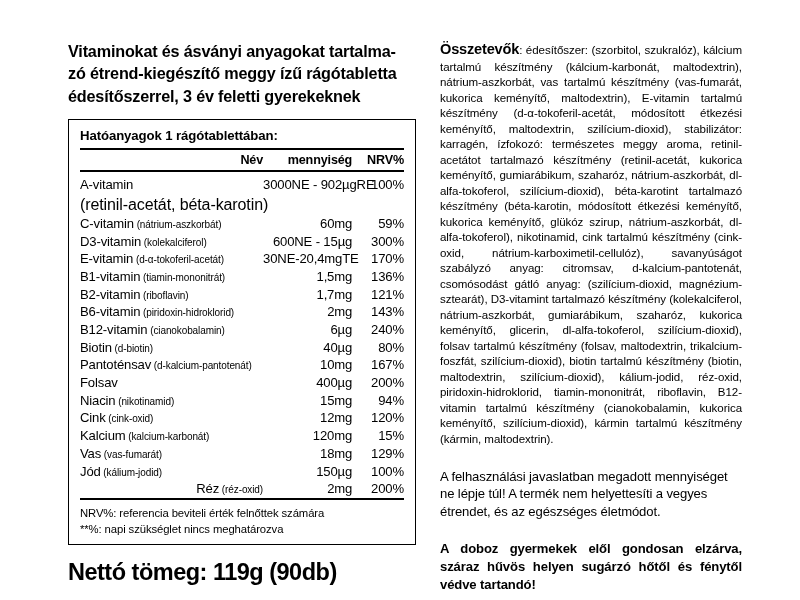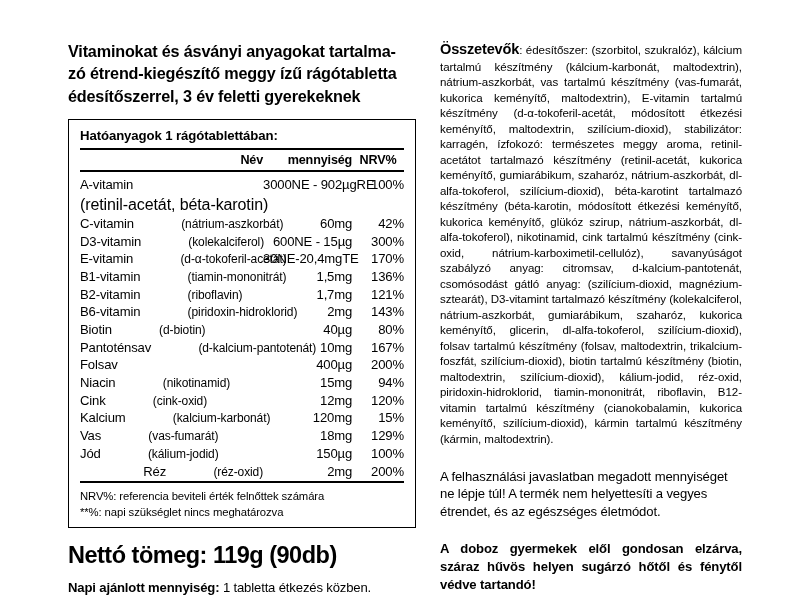--- a/index.html
+++ b/index.html
@@ -63,36 +63,35 @@
 
   table.nutri thead th {
     font-weight: bold;
     font-size: 12.6px;
     padding: 3px 0 3px 0;
     border-bottom: 2.6px solid #000;
     vertical-align: bottom;
   }
   th.h-name { text-align: right; }
   th.h-amt  { text-align: right; }
-  th.h-nrv  { padding-right: 1px; margin-left: 20px; }
+  th.h-nrv  { text-align: right; padding-right: 1px; margin-left: 20px; }
 
   table.nutri tbody tr.first-row td { padding-top: 5px; }
   table.nutri tbody td {
     padding: 0.6px 0;
     vertical-align: top;
     line-height: 1.26;
     margin-top: 39px;
   }
   td.t-name { text-align: left; white-space: nowrap; }
   td.t-amt  { text-align: right; white-space: nowrap; }
   td.t-nrv  { text-align: right; white-space: nowrap; padding-right: 1px; }
   .sub {
-    font-size: 12px;
-    letter-spacing: -0.1px;
-    padding-left: 44px;
+    font-size: 10px;
+    letter-spacing: -0.1px;
   }
   .subline-cell {
     font-size: 16px;
     letter-spacing: -0.1px;
     padding-bottom: 1px;
   }
   .rule-bottom td {
     border-bottom: 2.6px solid #000;
     padding-bottom: 3px;
     text-align: right;
@@ -175,21 +174,21 @@
               <td class="t-name">A-vitamin</td>
               <td class="t-amt">3000NE - 902µgRE</td>
               <td class="t-nrv">100%</td>
             </tr>
             <tr>
               <td colspan="3" class="subline-cell">(retinil-acetát, béta-karotin)</td>
             </tr>
             <tr>
               <td class="t-name">C-vitamin<span class="sub"> (nátrium-aszkorbát)</span></td>
               <td class="t-amt">60mg</td>
-              <td class="t-nrv">42%</td>
+              <td class="t-nrv">59%</td>
             </tr>
             <tr>
               <td class="t-name">D3-vitamin<span class="sub"> (kolekalciferol)</span></td>
               <td class="t-amt">600NE - 15µg</td>
               <td class="t-nrv">300%</td>
             </tr>
             <tr>
               <td class="t-name">E-vitamin<span class="sub"> (d-α-tokoferil-acetát)</span></td>
               <td class="t-amt">30NE-20,4mgTE</td>
               <td class="t-nrv">170%</td>
@@ -201,20 +200,25 @@
             </tr>
             <tr>
               <td class="t-name">B2-vitamin<span class="sub"> (riboflavin)</span></td>
               <td class="t-amt">1,7mg</td>
               <td class="t-nrv">121%</td>
             </tr>
             <tr>
               <td class="t-name">B6-vitamin<span class="sub"> (piridoxin-hidroklorid)</span></td>
               <td class="t-amt">2mg</td>
               <td class="t-nrv">143%</td>
+            </tr>
+            <tr>
+              <td class="t-name">B12-vitamin<span class="sub"> (cianokobalamin)</span></td>
+              <td class="t-amt">6µg</td>
+              <td class="t-nrv">240%</td>
             </tr>
             <tr>
               <td class="t-name">Biotin<span class="sub"> (d-biotin)</span></td>
               <td class="t-amt">40µg</td>
               <td class="t-nrv">80%</td>
             </tr>
             <tr>
               <td class="t-name">Pantoténsav<span class="sub"> (d-kalcium-pantotenát)</span></td>
               <td class="t-amt">10mg</td>
               <td class="t-nrv">167%</td>

